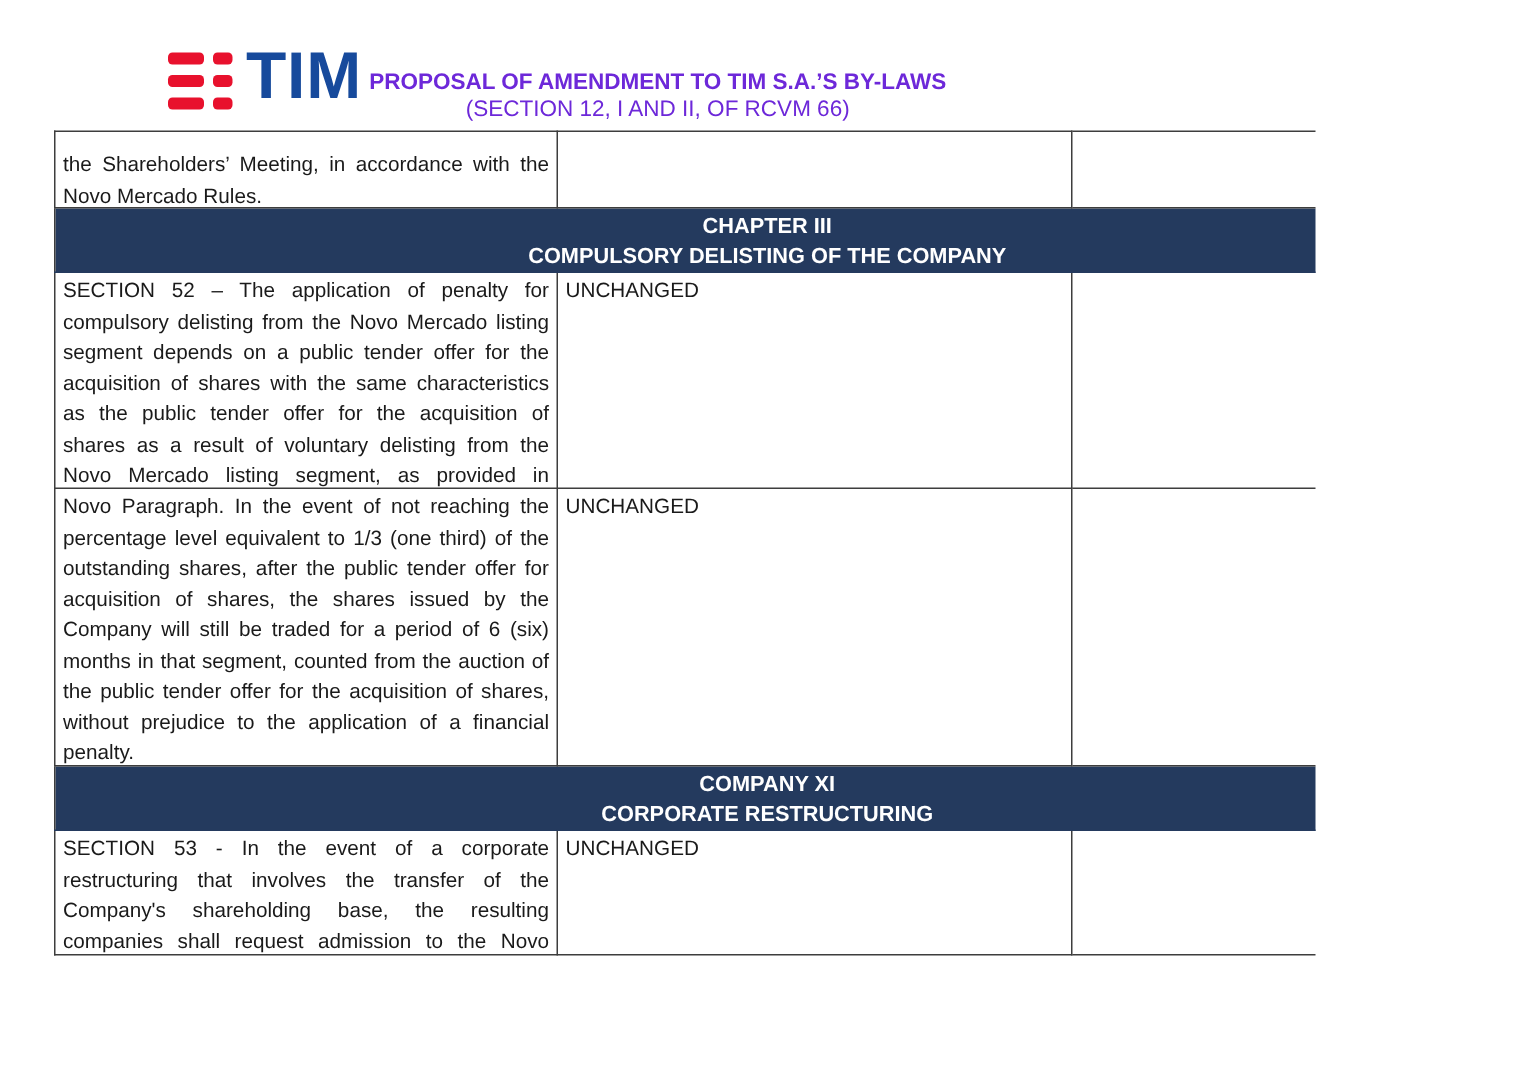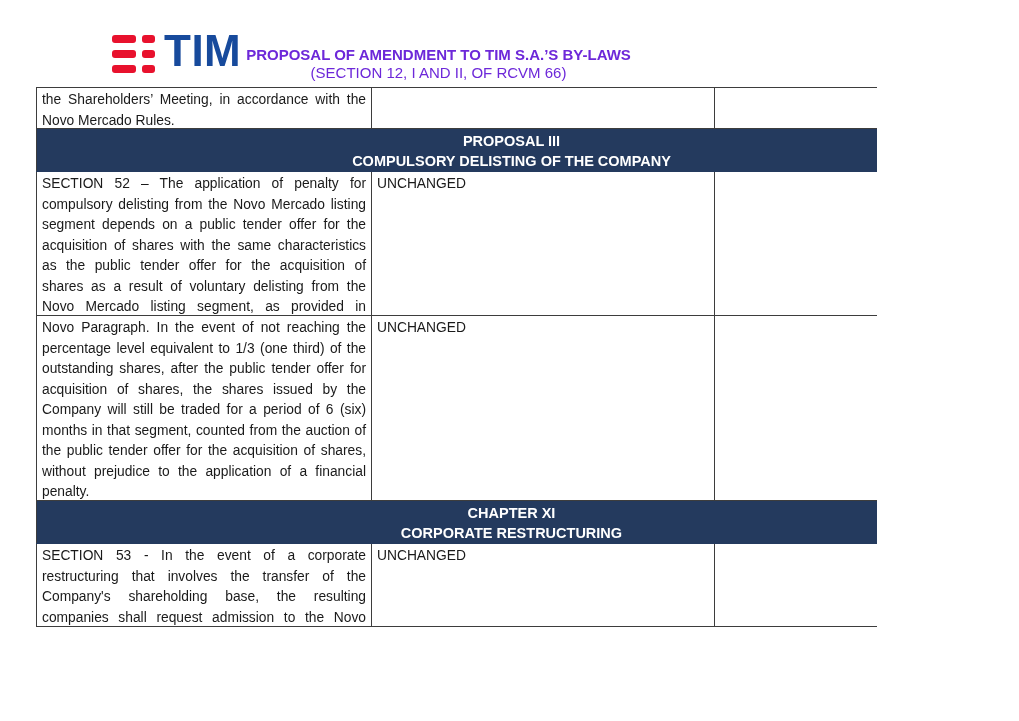--- a/index.html
+++ b/index.html
@@ -30,21 +30,21 @@
     position:absolute;left:36px;top:87px;width:950px;
     border-collapse:collapse;table-layout:fixed;
   }
   table.main td{border:1px solid #3d3d3d;padding:0;vertical-align:top;}
   .cb{
     box-sizing:border-box;overflow:hidden;padding:2px 5px;
     font-size:13.8px;line-height:20.5px;text-align:justify;color:#1a1a1a;
   }
   .lead{font-weight:normal;}
   .mid{text-align:left;}
-  .h40{height:40px;} .h82{height:82px;} .h143{height:143px;} .h184{height:184px;}
+  .h40{height:40px;margin-top:10px;} .h82{height:82px;} .h143{height:143px;} .h184{height:184px;}
   tr.band td{background:#243a5e;border-color:#243a5e #3d3d3d;}
   tr.band .cb{
     height:42px;color:#ffffff;font-weight:bold;text-align:center;
     font-size:14.5px;line-height:20px;padding-top:2px;
   }
 </style>
 </head>
 <body>
 
 <div class="page">
@@ -88,21 +88,21 @@
         <div class="cb mid h40"></div>
       </td>
       <td>
         <div class="cb h40"></div>
       </td>
     </tr>
 
     <tr class="band">
       <td colspan="3">
         <div class="cb">
-          <div>PROPOSAL III</div>
+          <div>CHAPTER III</div>
           <div>COMPULSORY DELISTING OF THE COMPANY</div>
         </div>
       </td>
     </tr>
 
     <tr>
       <td>
         <div class="cb h143">
           <b class="lead">SECTION 52 –</b>
           <span>The application of penalty for compulsory delisting from the Novo Mercado listing segment depends on a public tender offer for the acquisition of shares with the same characteristics as the public tender offer for the acquisition of shares as a result of voluntary delisting from the Novo Mercado listing segment, as provided in Section 51 above.</span>
@@ -127,21 +127,21 @@
         <div class="cb mid h184">UNCHANGED</div>
       </td>
       <td>
         <div class="cb h184"></div>
       </td>
     </tr>
 
     <tr class="band">
       <td colspan="3">
         <div class="cb">
-          <div>CHAPTER XI</div>
+          <div>COMPANY XI</div>
           <div>CORPORATE RESTRUCTURING</div>
         </div>
       </td>
     </tr>
 
     <tr>
       <td>
         <div class="cb h82">
           <b class="lead">SECTION 53</b>
           <span>- In the event of a corporate restructuring that involves the transfer of the Company's shareholding base, the resulting companies shall request admission to the Novo Mercado listing</span>

